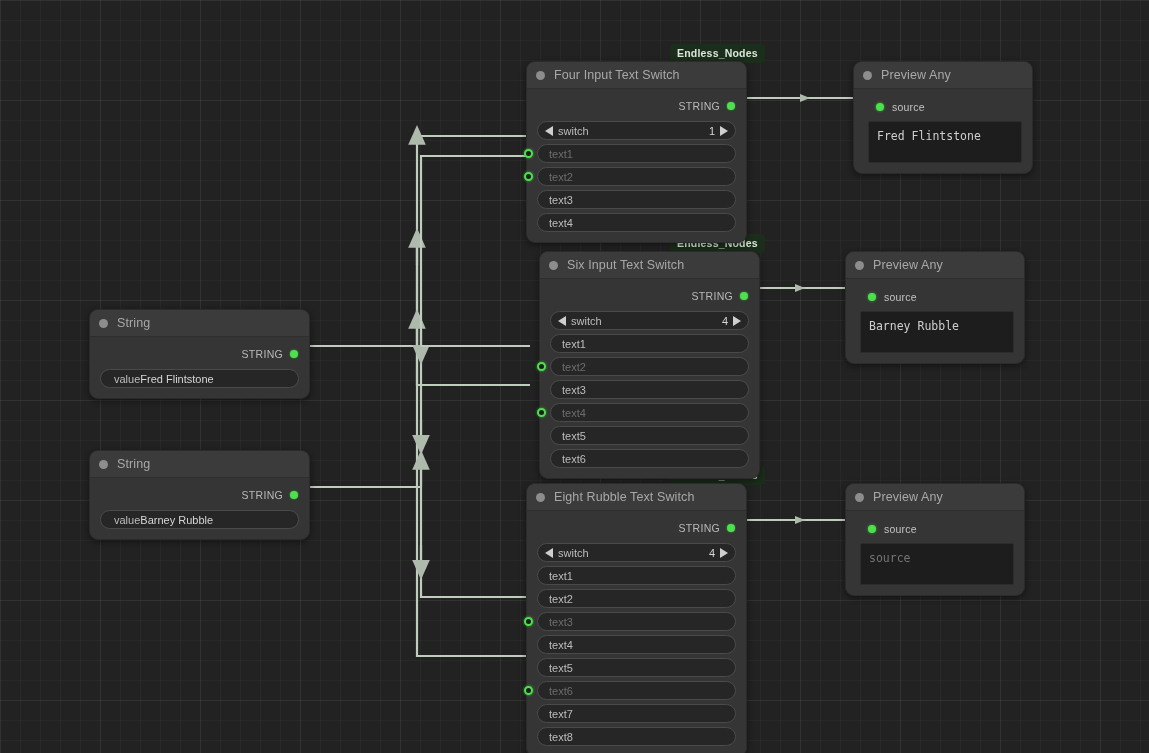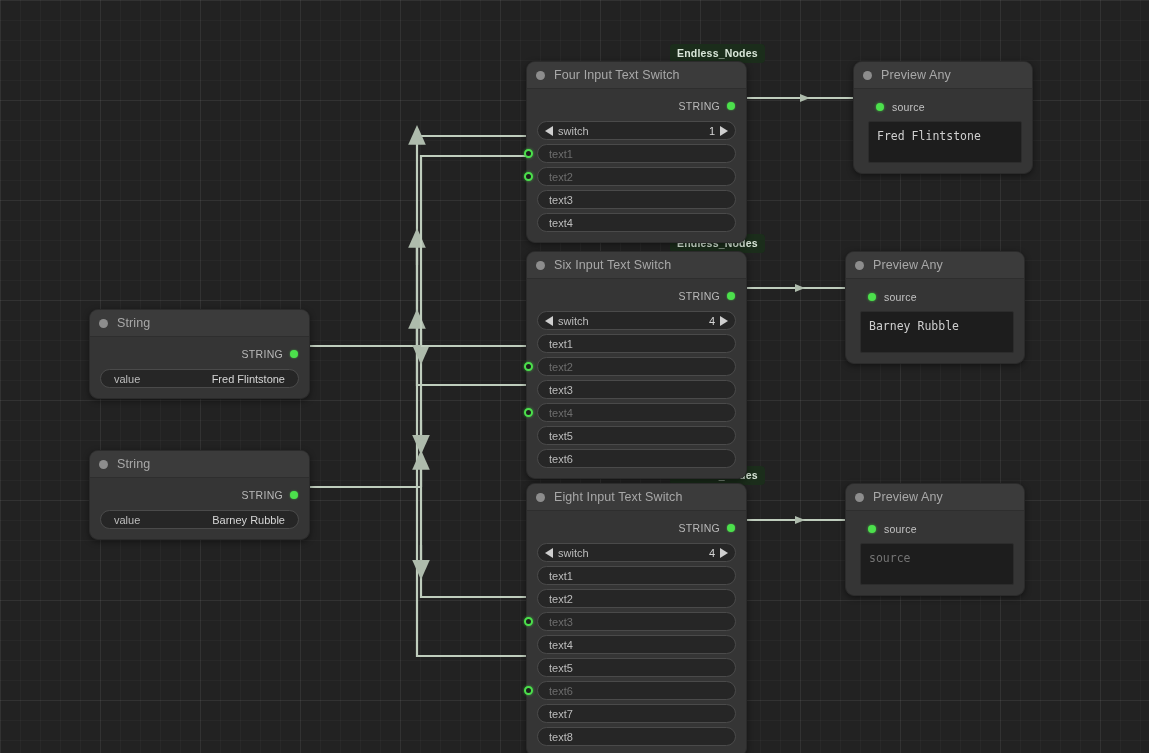--- a/index.html
+++ b/index.html
@@ -68,21 +68,21 @@
     border-radius: 10px;
     display: flex; align-items: center;
     padding: 0 11px;
     font-size: 11px;
     color: #bdbdbd;
   }
   .widget.spin { justify-content: flex-start; padding: 0 7px; }
   .widget .w-name { color: #bdbdbd; font-size: 11px; }
   .widget .w-val  { color: #d6d6d6; font-size: 11px; }
   .widget.dim .w-name { color: #6d6d6d; }
-  .widget.valrow { justify-content: space-between; padding: 8px 13px; }
+  .widget.valrow { justify-content: flex-start; padding: 8px 13px; }
 
   .arrow-l, .arrow-r {
     width: 0; height: 0; border-top: 5px solid transparent; border-bottom: 5px solid transparent;
   }
   .arrow-l { border-right: 8px solid #cfcfcf; }
   .arrow-r { border-left: 8px solid #cfcfcf; }
   .spin-mid { flex: 1; display: flex; align-items: center; justify-content: space-between; padding: 0 5px; }
 
   .sock-in {
     position: absolute;
@@ -250,21 +250,21 @@
       </div>
       <div class="widget">
         <span class="w-name">text3</span>
       </div>
       <div class="widget">
         <span class="w-name">text4</span>
       </div>
     </div>
   </div>
 
-  <div class="node" style="left:526px; top:251px; width:221px;">
+  <div class="node" style="left:539px; top:251px; width:221px;">
     <div class="node-header">
       <span class="node-dot"></span>
       <span class="node-title">Six Input Text Switch</span>
     </div>
     <div class="node-body">
       <div class="out-row">
         <span class="out-label">STRING</span>
         <span class="sock-out"></span>
       </div>
       <div class="widget spin">
@@ -294,21 +294,21 @@
       </div>
       <div class="widget">
         <span class="w-name">text6</span>
       </div>
     </div>
   </div>
 
   <div class="node" style="left:526px; top:483px; width:221px;">
     <div class="node-header">
       <span class="node-dot"></span>
-      <span class="node-title">Eight Input Text Switch</span>
+      <span class="node-title">Eight Rubble Text Switch</span>
     </div>
     <div class="node-body">
       <div class="out-row">
         <span class="out-label">STRING</span>
         <span class="sock-out"></span>
       </div>
       <div class="widget spin">
         <span class="arrow-l"></span>
         <span class="spin-mid">
           <span class="w-name">switch</span>

